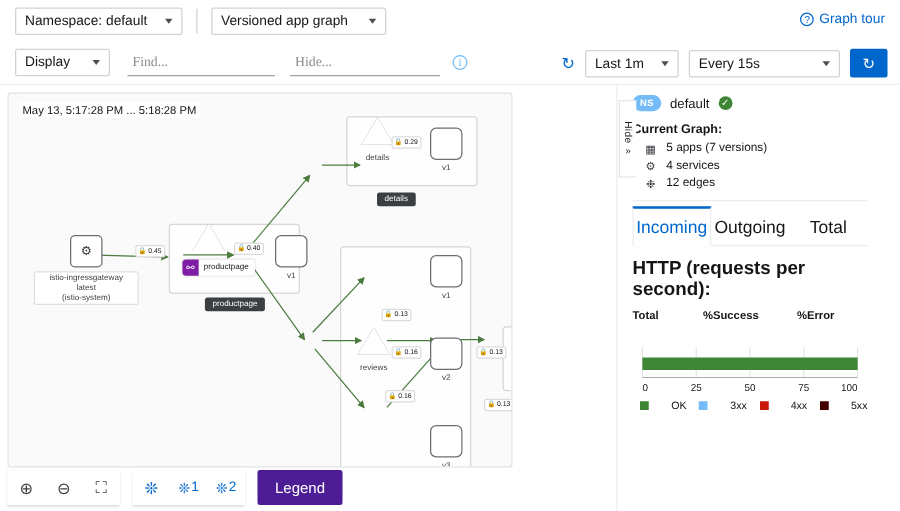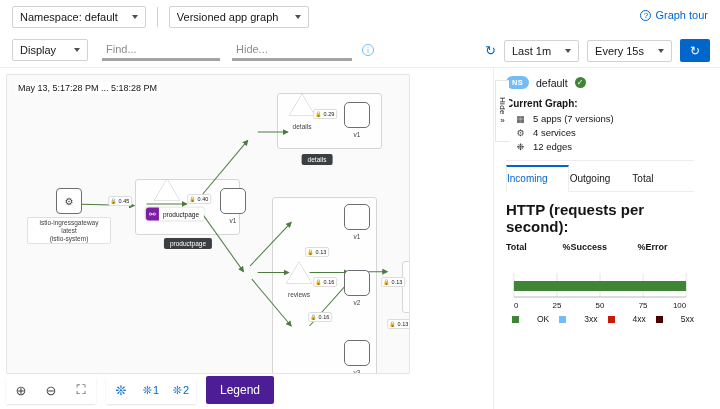--- a/index.html
+++ b/index.html
@@ -71,24 +71,24 @@
     display: flex;
     align-items: center;
     padding: 0 12px;
     border-bottom: 1px solid #ededed;
     position: relative;
   }
   .display-select { min-width: 76px; }
   .find-input, .hide-input {
     height: 22px;
     border: none;
-    border-bottom: 3px solid #a3a3a3;
+    border-bottom: 1px solid #a3a3a3;
     background: transparent;
     font-size: 11px;
-    font-family: Liberation Sans, sans-serif;
+    font-family: Liberation Serif, serif;
     color: #151515;
     padding: 0 4px;
     outline: none;
   }
   .find-input { width: 118px; margin-left: 14px; }
   .hide-input { width: 120px; margin-left: 12px; }
   .find-input::placeholder, .hide-input::placeholder { color:#8a8d90; }
   .info-icon {
     width: 12px; height: 12px; border-radius: 50%;
     border: 1px solid #73bcf7; color: #73bcf7;
@@ -98,21 +98,21 @@
   }
   .toolbar-right {
     position: absolute; right: 10px; top: 6px;
     display: flex; align-items: center; gap: 8px;
   }
   .history-icon {
     color: #0066cc; font-size: 13px; cursor: pointer;
     display: inline-block; transform: scaleX(-1);
   }
   .time-select { min-width: 74px; }
-  .refresh-select { min-width: 84px; }
+  .refresh-select { min-width: 84px; gap: 36px; }
   .refresh-btn {
     width: 30px; height: 23px;
     background: #0066cc; border: none; border-radius: 2px;
     color: #fff; font-size: 12px; cursor: pointer;
     display: flex; align-items: center; justify-content: center;
   }
 
   
   .main {
     display: flex;
@@ -317,21 +317,22 @@
     display: flex; align-items: center; gap: 7px;
     font-size: 9.5px; color: #151515;
     margin: 0 0 3px 9px;
   }
   .cg-ico { width: 11px; text-align: center; color: #3c3f42; font-size: 9px; }
   .sep { height: 1px; background: #ededed; margin: 8px 0 0 0; }
 
   .tabs { display: flex; border-bottom: 1px solid #ededed; margin-top: 4px; }
   .tab {
     flex: 1;
-    font-size: 10px;
+    text-align: center;
+    font-size: 14px;
     padding: 7px 0 6px 0;
     color: #151515;
     cursor: pointer;
     border: 1px solid transparent;
   }
   .tab.active {
     color: #0066cc;
     border-top: 2px solid #0066cc;
     border-left: 1px solid #ededed;
     border-right: 1px solid #ededed;

